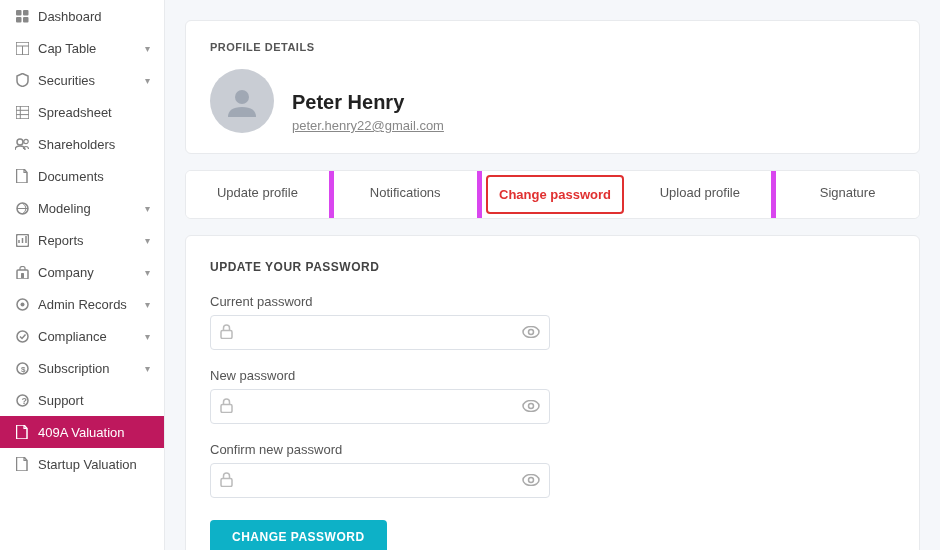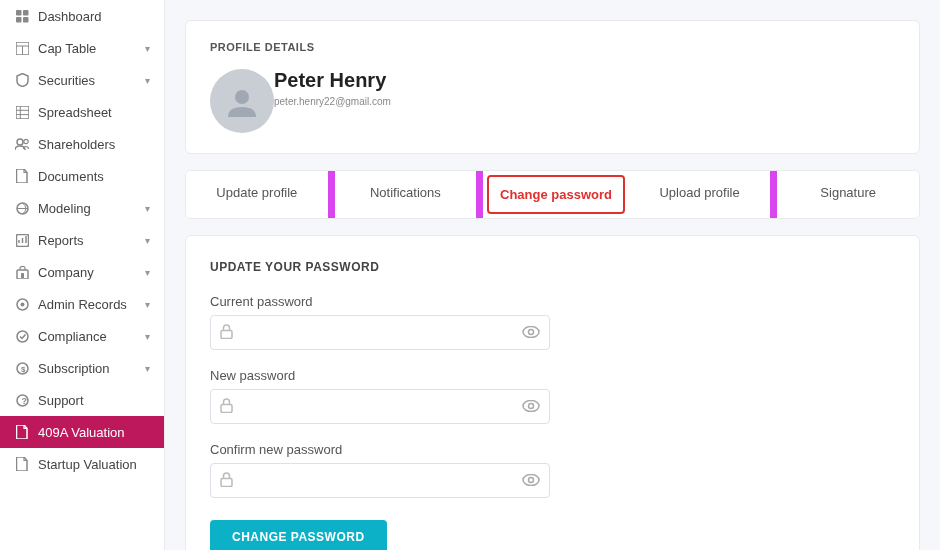--- a/index.html
+++ b/index.html
@@ -62,53 +62,54 @@
     .profile-card-title {
       font-size: 11px;
       font-weight: 700;
       color: #555;
       text-transform: uppercase;
       letter-spacing: 0.5px;
       margin-bottom: 16px;
     }
     .profile-info {
       display: flex;
-      align-items: flex-start;
+      align-items: flex-end;
+      gap: 18px;
     }
     .avatar {
       width: 64px;
       height: 64px;
       border-radius: 50%;
       background: #c9cdd4;
       display: flex;
       align-items: center;
       justify-content: center;
       flex-shrink: 0;
     }
     .avatar svg { width: 36px; height: 36px; }
     .profile-name { font-size: 20px; font-weight: 600; color: #222; margin-bottom: 4px; }
-    .profile-email { font-size: 10px; color: #888; }
+    .profile-email { font-size: 13px; color: #888; text-decoration: underline; }
 
     
     .tabs-bar {
       background: #fff;
       border: 1px solid #e8eaed;
       border-radius: 6px;
       display: flex;
       margin-bottom: 16px;
       overflow: hidden;
     }
     .tab {
       flex: 1;
       padding: 14px 10px;
       text-align: center;
       font-size: 13px;
       color: #555;
       cursor: pointer;
-      border-right: 7px solid #d946ef;
+      border-right: 5px solid #d946ef;
       background: #fff;
     }
     .tab:last-child { border-right: none; }
     .tab.active {
       color: #e03030;
       font-weight: 600;
       border: 2px solid #e03030;
       border-radius: 4px;
       margin: 4px;
       padding: 10px 6px;

